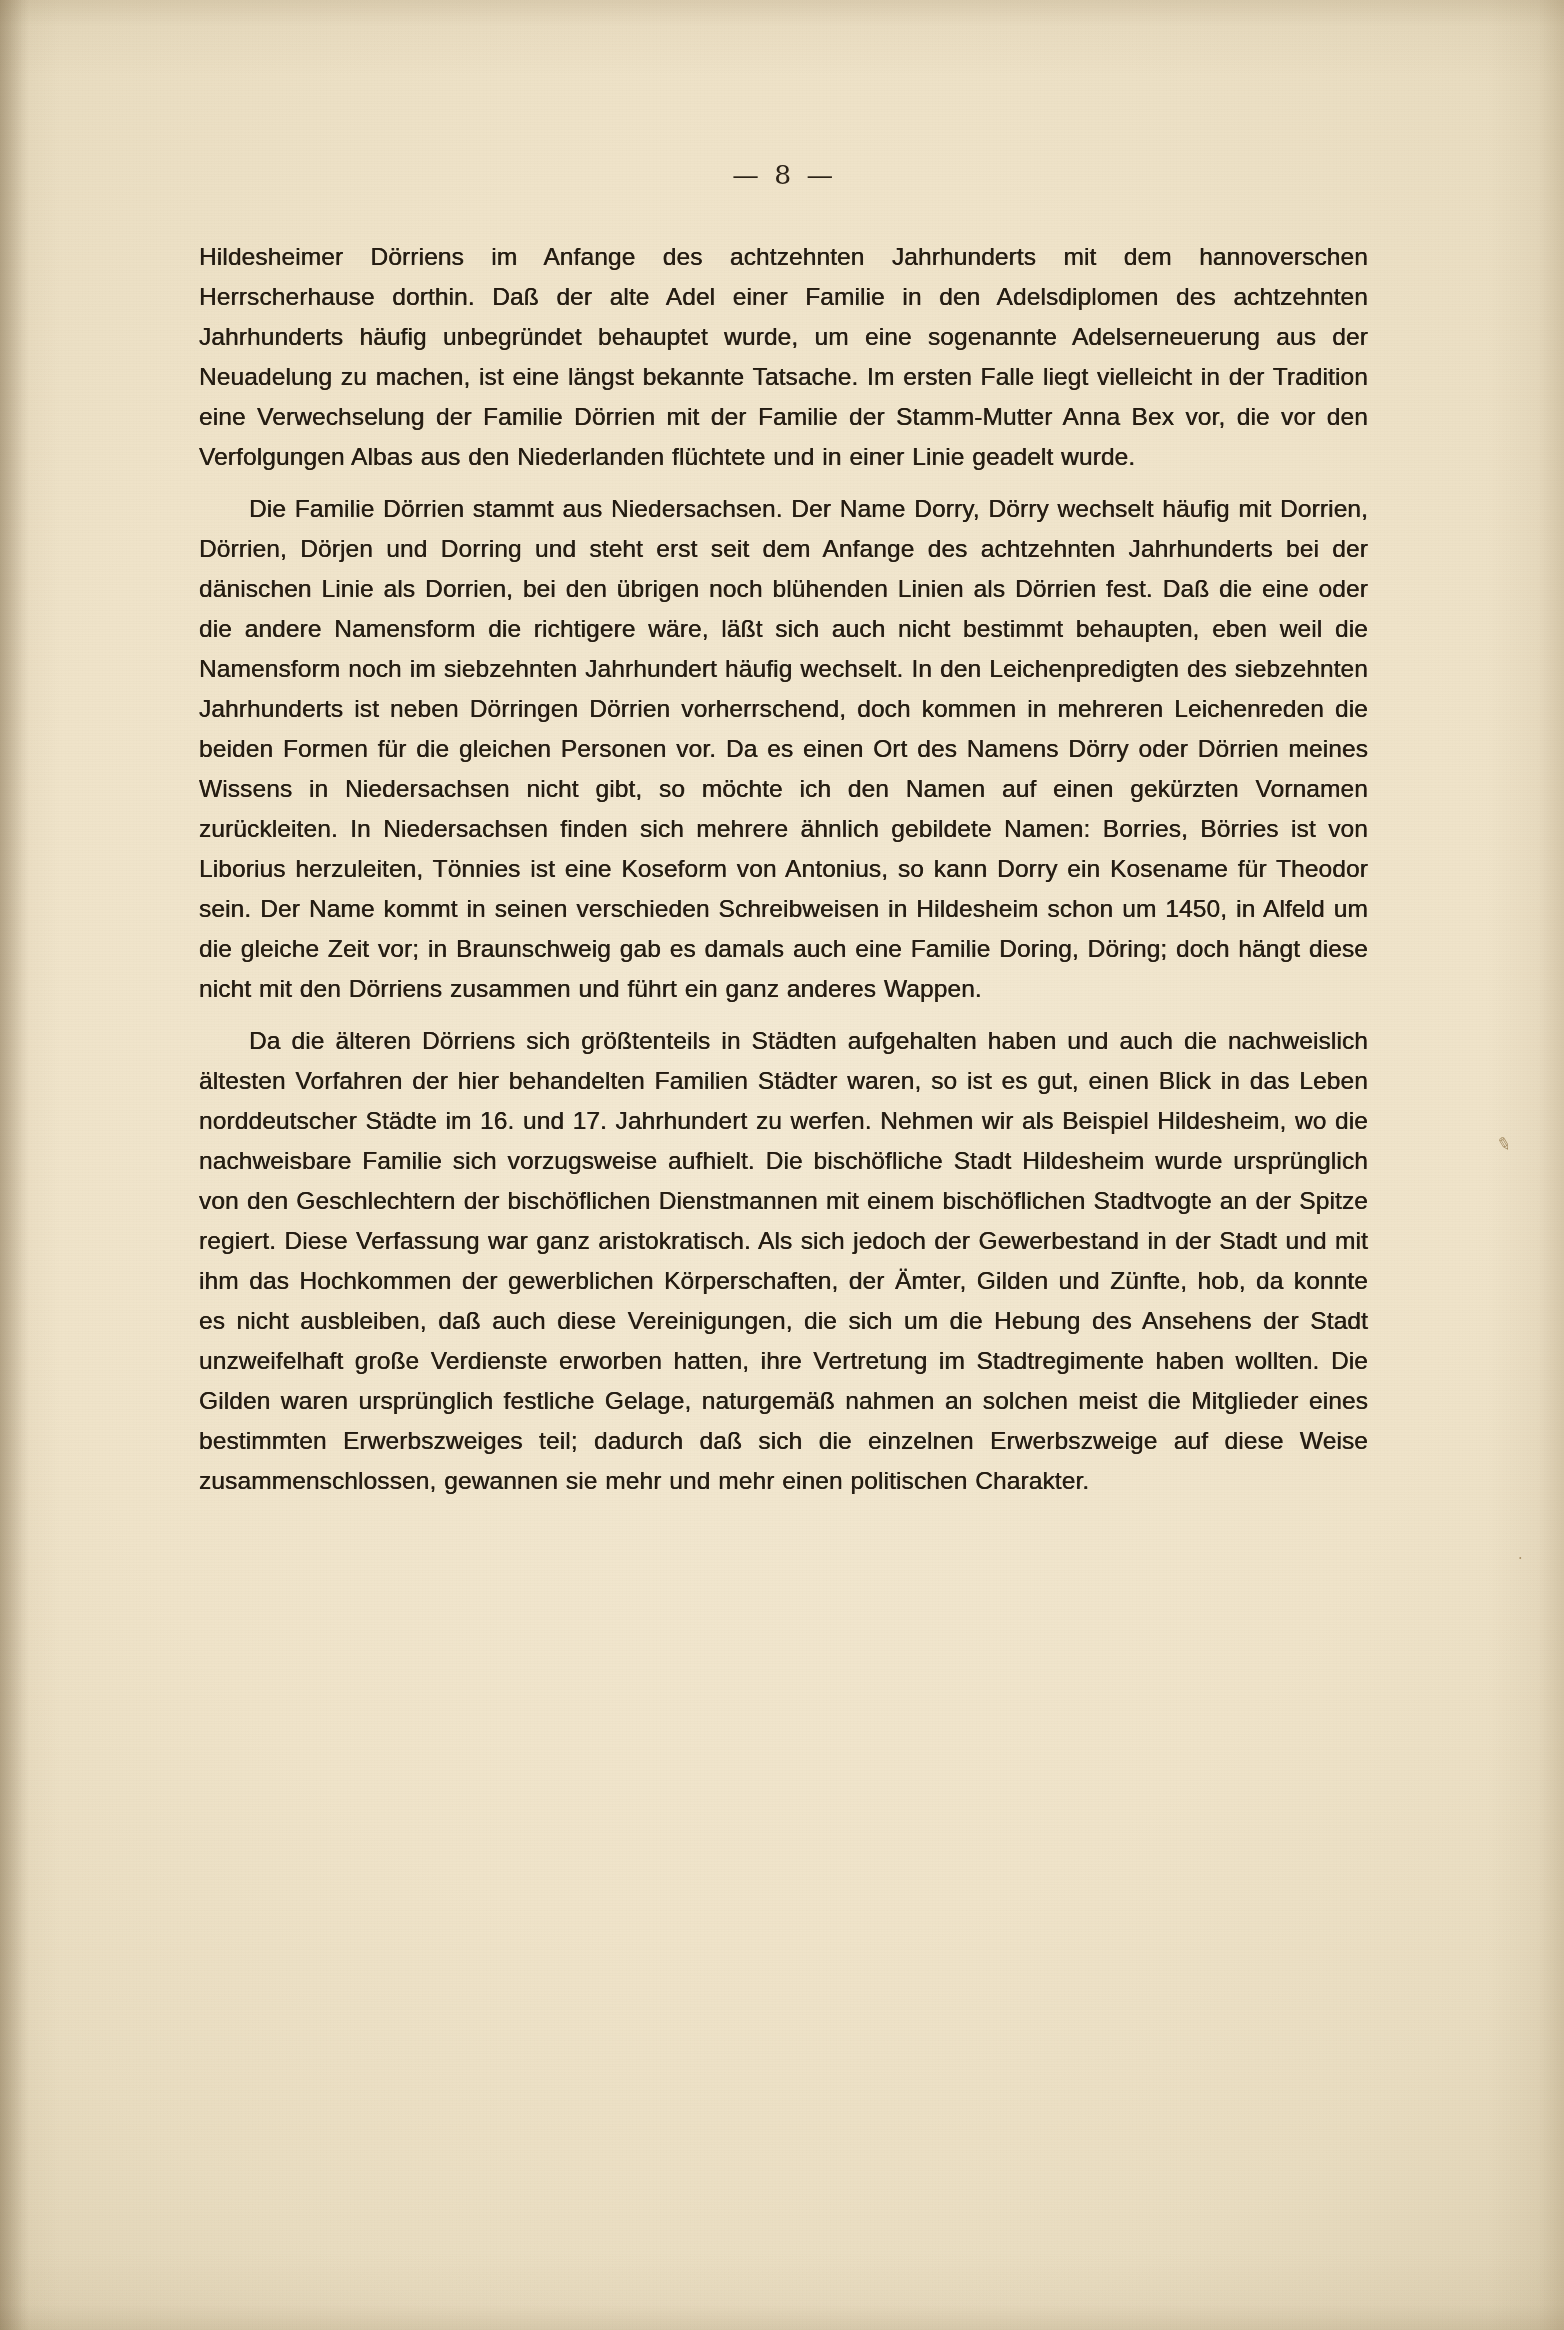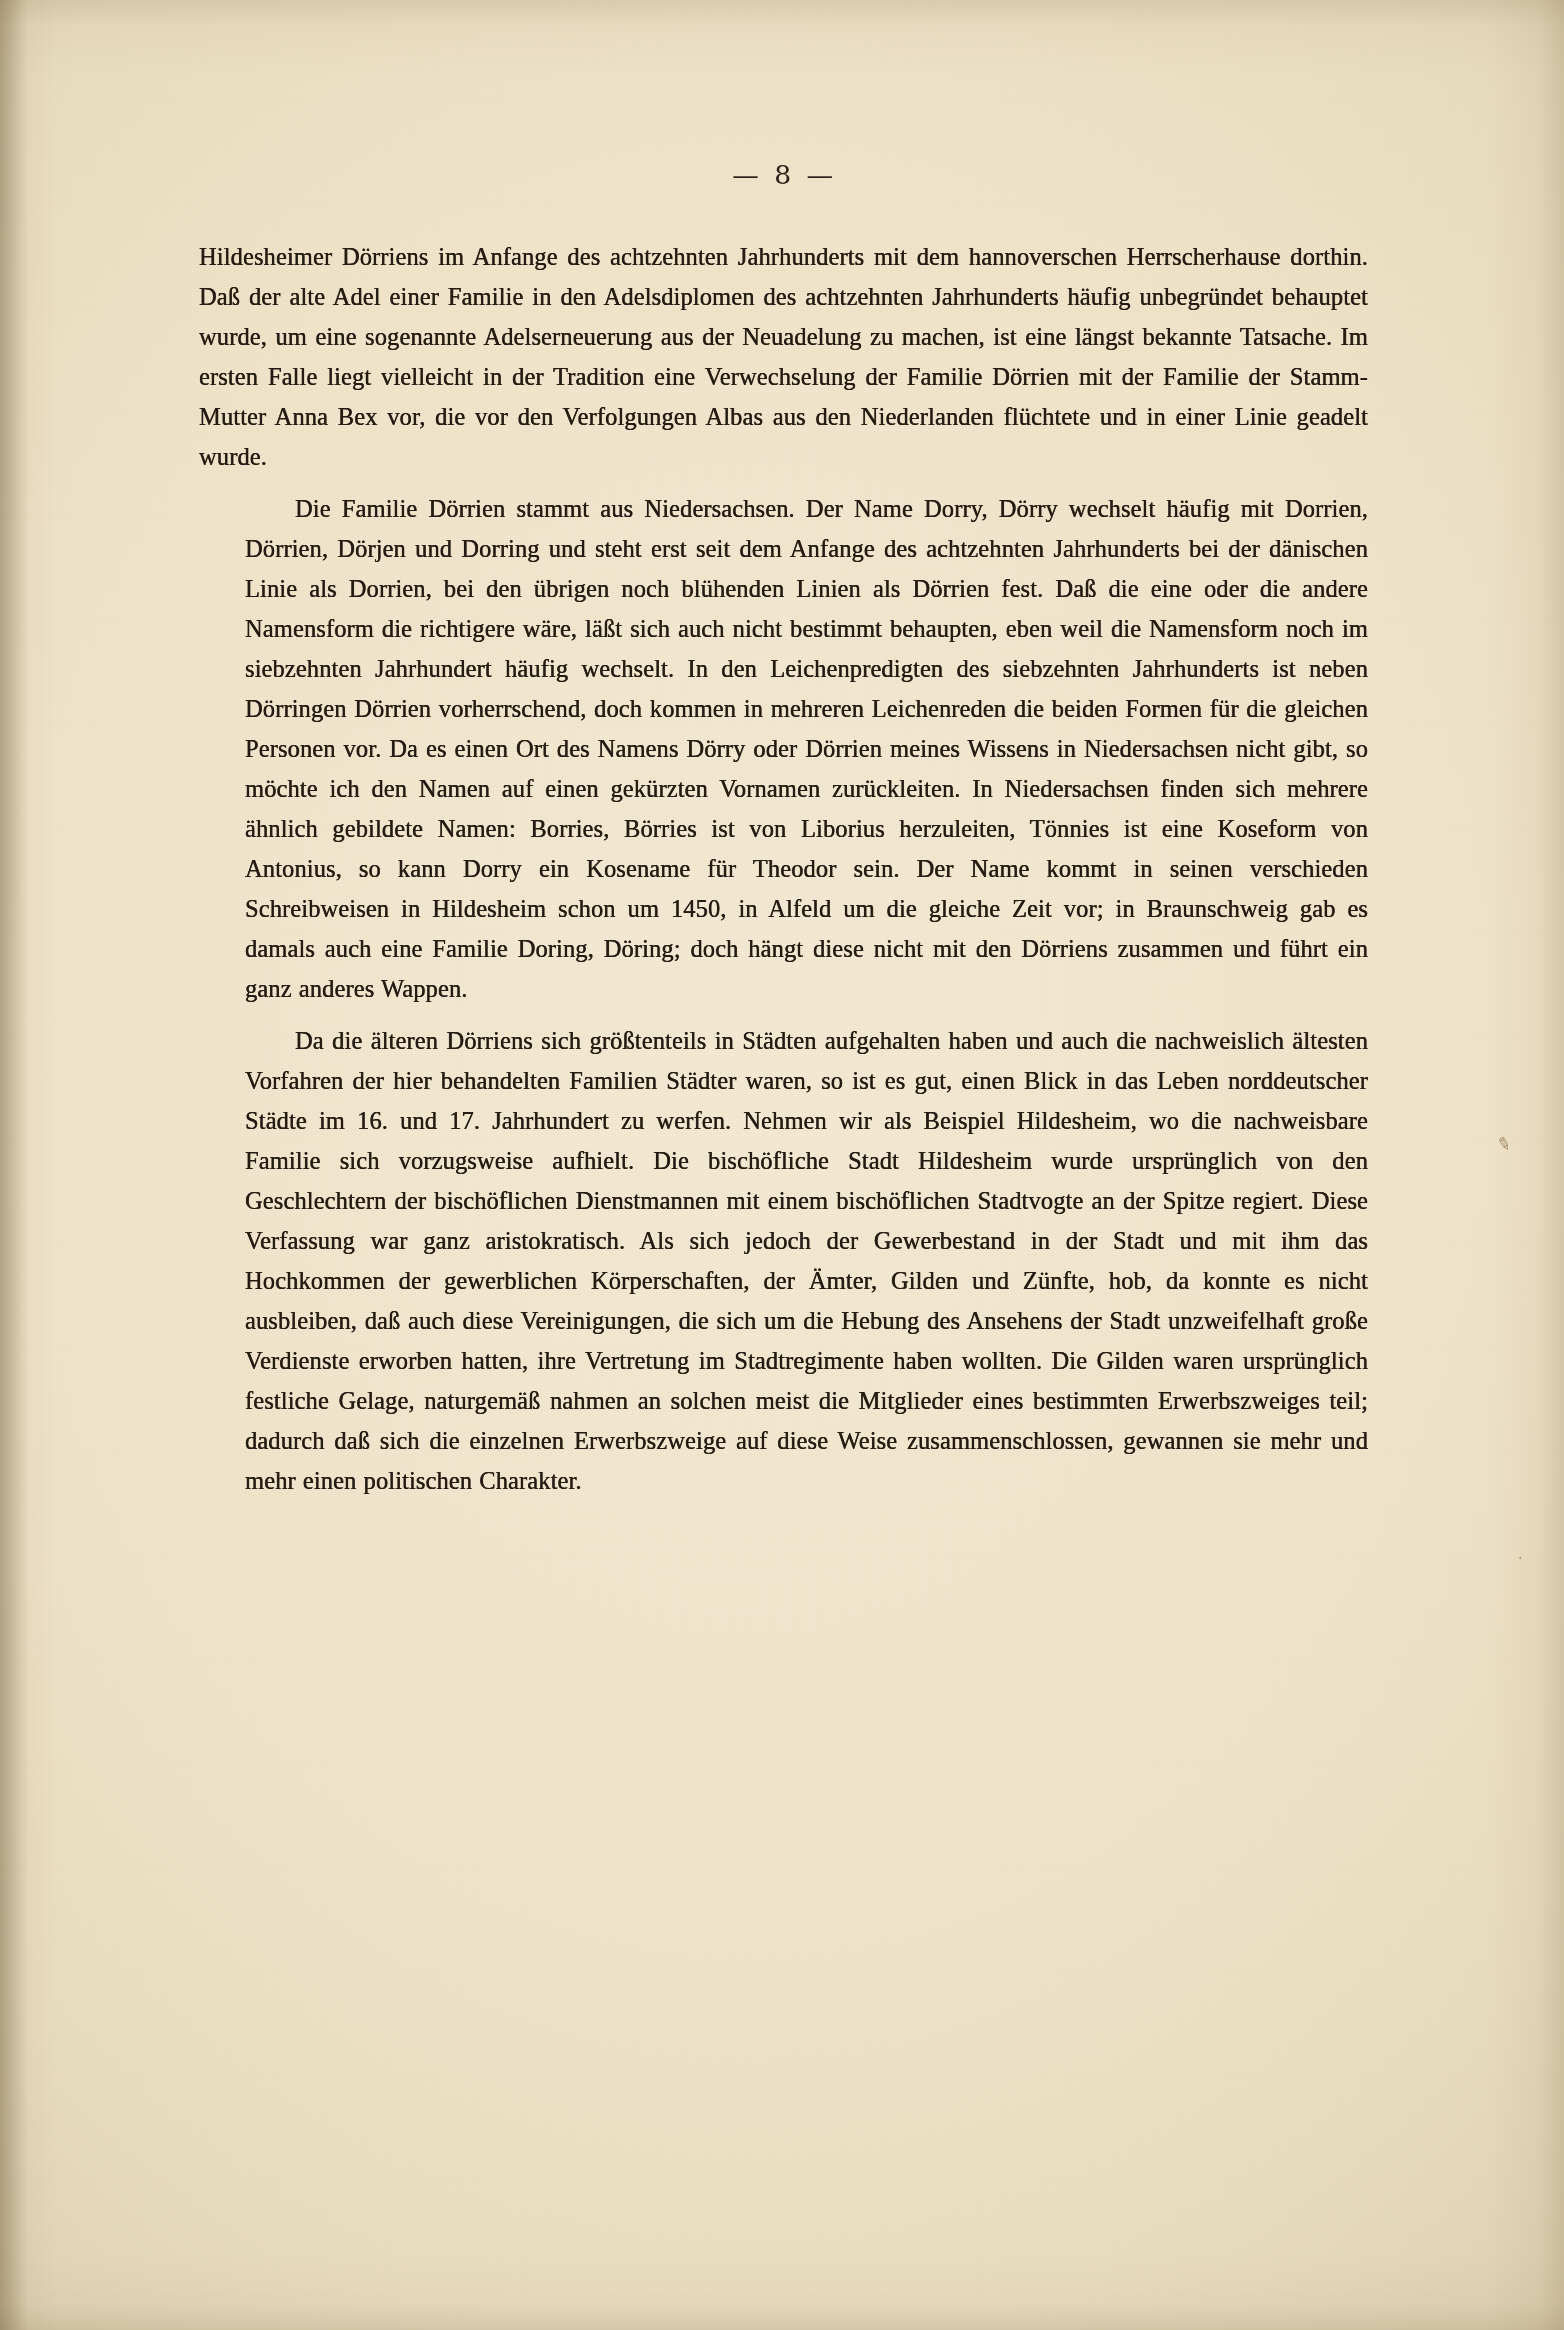--- a/index.html
+++ b/index.html
@@ -60,30 +60,29 @@
     padding: 0 13.7px;
     font-weight: 400;
   }
   p.body {
     margin: 0 0 5.1px 0;
     font-size: 24.5px;
     line-height: 40px;
     color: #241c12;
     text-align: justify;
     text-justify: inter-word;
-    font-family: Liberation Serif, serif;
+    font-family: Liberation Sans, sans-serif;
     letter-spacing: 0.1px;
     word-spacing: 0.9px;
     
     text-shadow: 0.3px 0 0 rgba(36,28,18,0.72), -0.3px 0 0 rgba(36,28,18,0.35), 0 0.3px 0 rgba(36,28,18,0.45);
   }
   p.body.indent {
     text-indent: 50px;
     margin-top: 12px;
-    margin-left: 46px;
   }
   
   .fleck {
     position: absolute;
     color: #8b6f42;
     font-size: 17px;
     opacity: 0.75;
     font-family: "DejaVu Serif", serif;
   }
   .fleck.f1 { right: 53px; top: 1134px; transform: rotate(14deg); }

